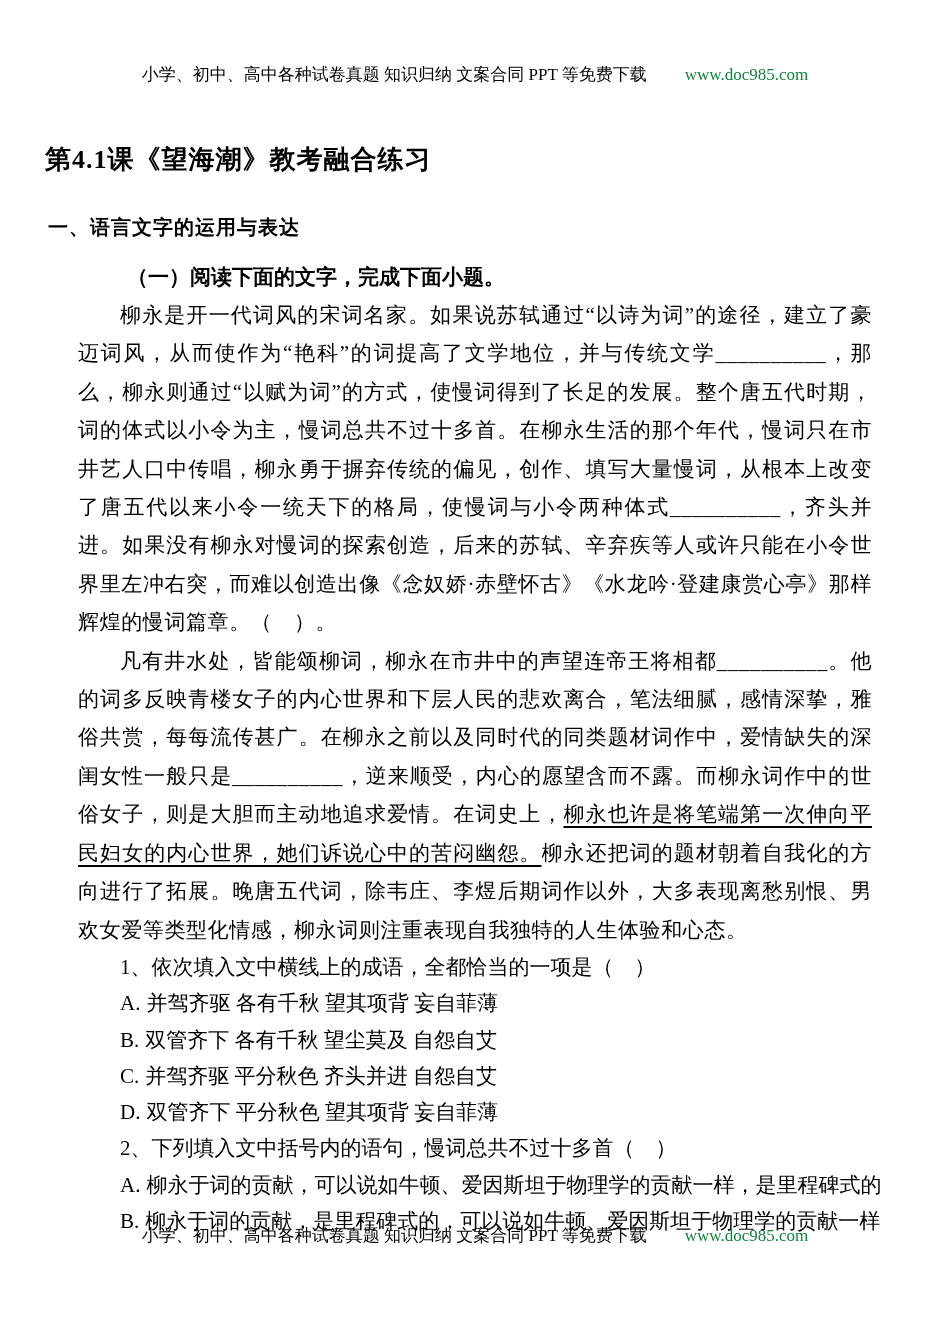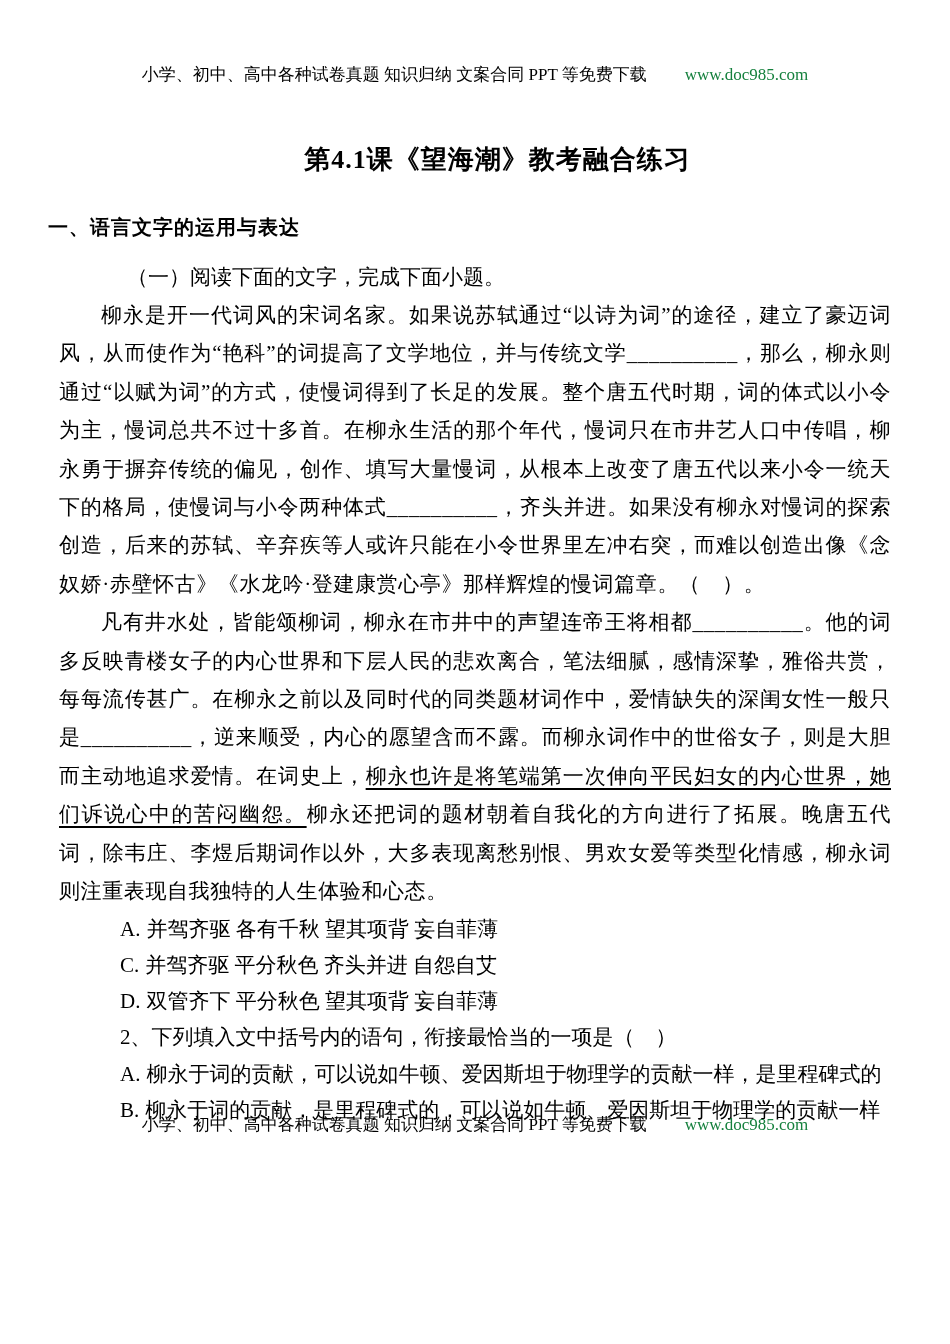--- a/index.html
+++ b/index.html
@@ -28,42 +28,43 @@
   .doc-note.footer { margin-top: -14px; }
   .note-url {
     margin-left: 38px;
     font-family: Liberation Serif, serif;
     color: #15803d;
     text-decoration: none;
   }
   .title {
     margin-top: 56px;
     margin-left: 45px;
-    text-align: center;
+    text-align: left;
     font-size: 26px;
     font-weight: bold;
     line-height: 36px;
     letter-spacing: 1px;
   }
   .section-heading {
     margin-top: 34px;
     margin-left: 48px;
     font-size: 20px;
     font-weight: bold;
     line-height: 30px;
     letter-spacing: 1px;
   }
   .intro-line {
     margin: 16px 85px 0 85px;
     text-indent: 2em;
     font-size: 21px;
     line-height: 38px;
+    font-weight: bold;
   }
   .para {
-    margin: 0 59px;
+    margin: 0 78px;
     text-indent: 2em;
     font-size: 21px;
     line-height: 38.4px;
     letter-spacing: 0.6px;
     text-align: justify;
     text-justify: inter-ideograph;
     font-family: Liberation Serif, serif;
   }
   .underlined {
     text-decoration: underline;
@@ -94,25 +95,27 @@
   <div class="section-heading">一、语言文字的运用与表达</div>
 
   <div class="intro-line">（一）阅读下面的文字，完成下面小题。</div>
 
   <p class="para">柳永是开一代词风的宋词名家。如果说苏轼通过“以诗为词”的途径，建立了豪迈词风，从而使作为“艳科”的词提高了文学地位，并与传统文学__________，那么，柳永则通过“以赋为词”的方式，使慢词得到了长足的发展。整个唐五代时期，词的体式以小令为主，慢词总共不过十多首。在柳永生活的那个年代，慢词只在市井艺人口中传唱，柳永勇于摒弃传统的偏见，创作、填写大量慢词，从根本上改变了唐五代以来小令一统天下的格局，使慢词与小令两种体式__________，齐头并进。如果没有柳永对慢词的探索创造，后来的苏轼、辛弃疾等人或许只能在小令世界里左冲右突，而难以创造出像《念奴娇·赤壁怀古》《水龙吟·登建康赏心亭》那样辉煌的慢词篇章。（　）。</p>
 
   <p class="para"><span>凡有井水处，皆能颂柳词，柳永在市井中的声望连帝王将相都__________。他的词多反映青楼女子的内心世界和下层人民的悲欢离合，笔法细腻，感情深挚，雅俗共赏，每每流传甚广。在柳永之前以及同时代的同类题材词作中，爱情缺失的深闺女性一般只是__________，逆来顺受，内心的愿望含而不露。而柳永词作中的世俗女子，则是大胆而主动地追求爱情。在词史上，</span><span class="underlined">柳永也许是将笔端第一次伸向平民妇女的内心世界，她们诉说心中的苦闷幽怨。</span><span>柳永还把词的题材朝着自我化的方向进行了拓展。晚唐五代词，除韦庄、李煜后期词作以外，大多表现离愁别恨、男欢女爱等类型化情感，柳永词则注重表现自我独特的人生体验和心态。</span></p>
 
   <div class="qa">
 
+    <div class="qline"><span>1、</span><span>依次填入文中横线上的成语，全都恰当的一项是（　）</span></div>
     <div class="qline"><span class="opt-label">A.</span><span>并驾齐驱 各有千秋 望其项背 妄自菲薄</span></div>
+    <div class="qline"><span class="opt-label">B.</span><span>双管齐下 各有千秋 望尘莫及 自怨自艾</span></div>
     <div class="qline"><span class="opt-label">C.</span><span>并驾齐驱 平分秋色 齐头并进 自怨自艾</span></div>
     <div class="qline"><span class="opt-label">D.</span><span>双管齐下 平分秋色 望其项背 妄自菲薄</span></div>
 
-    <div class="qline"><span>2、</span><span>下列填入文中括号内的语句，衔接最恰当的一项是（　）</span></div>
+    <div class="qline"><span>2、</span><span>下列填入文中括号内的语句，慢词总共不过十多首（　）</span></div>
     <div class="qline"><span class="opt-label">A.</span><span>柳永于词的贡献，可以说如牛顿、爱因斯坦于物理学的贡献一样，是里程碑式的</span></div>
     <div class="qline"><span class="opt-label">B.</span><span>柳永于词的贡献，是里程碑式的，可以说如牛顿、爱因斯坦于物理学的贡献一样</span></div>
 
   </div>
 
   <div class="doc-note footer">
     <span>小学、初中、高中各种试卷真题 知识归纳 文案合同 PPT 等免费下载</span><span class="note-url">www.doc985.com</span>
   </div>
 
 </div>

